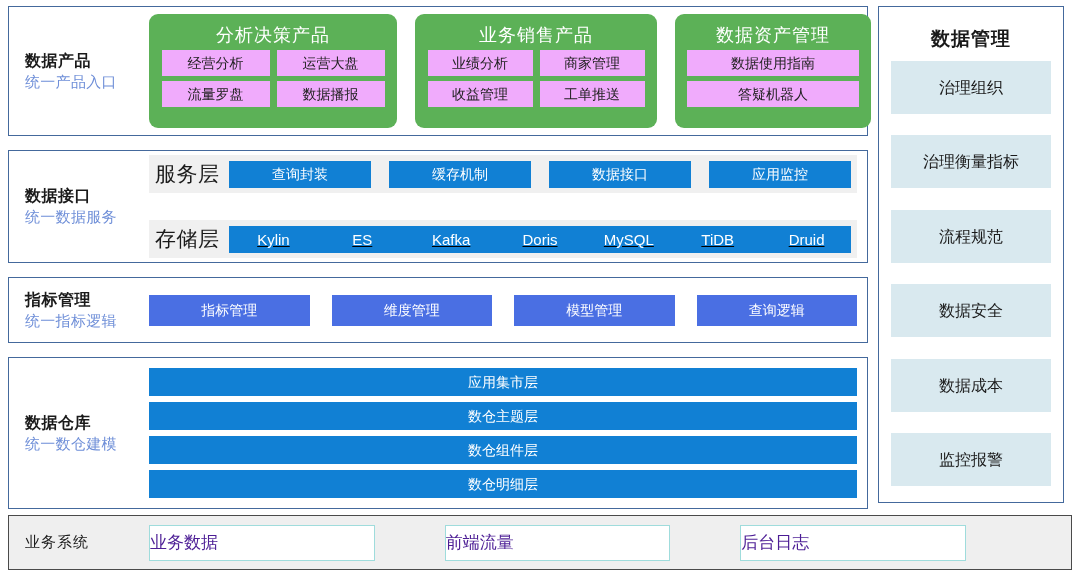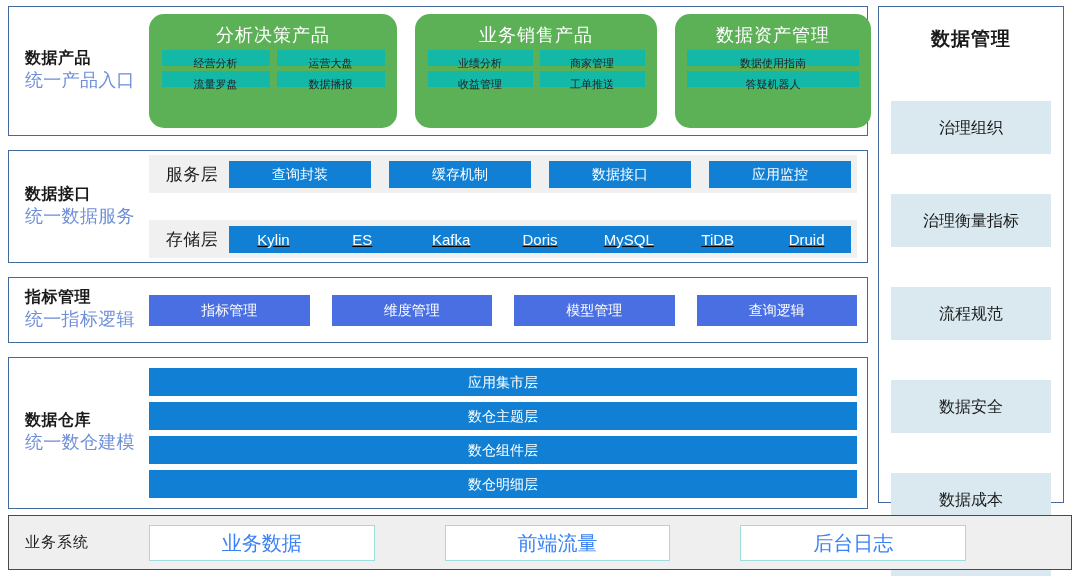--- a/index.html
+++ b/index.html
@@ -40,40 +40,40 @@
     padding-left: 6px;
   }
   .panel-label .lbl-main {
     font-size: 16px;
     font-weight: bold;
     color: #1a1a1a;
     line-height: 1.25;
     letter-spacing: 0.5px;
   }
   .panel-label .lbl-sub {
-    font-size: 18px;
+    font-size: 15px;
     color: #6f8fd8;
     line-height: 1.4;
     letter-spacing: 0.3px;
   }
   .panel-label.single .lbl-main { font-size: 15px; font-weight: normal; }
 
   .panel-body { flex: 1 1 auto; }
 
   
   .p-products { height: 130px; }
   .products-row {
     display: flex;
     gap: 18px;
     align-items: stretch;
     height: 114px;
   }
   .green-card {
     background: #5cb157;
-    border-radius: 15px;
+    border-radius: 9px;
     padding: 6px 12px 10px 12px;
     display: flex;
     flex-direction: column;
     align-items: center;
   }
   .green-card.gc-1 { flex: 0 0 248px; }
   .green-card.gc-2 { flex: 0 0 242px; }
   .green-card.gc-3 { flex: 0 0 196px; }
   .green-card-title {
     color: #ffffff;
@@ -85,44 +85,44 @@
   .chip-grid {
     display: flex;
     flex-wrap: wrap;
     gap: 5px 7px;
     justify-content: center;
     width: 100%;
   }
   .chip-grid.two-col .chip { width: calc(50% - 4px); }
   .chip-grid.one-col .chip { width: 100%; }
   .chip {
-    background: #14b8a6;
+    background: #f0abfc;
     color: #222222;
-    font-size: 11px;
+    font-size: 14px;
     line-height: 26px;
-    height: 16px;
+    height: 26px;
     text-align: center;
     white-space: nowrap;
   }
 
   
   .p-interface { height: 113px; }
   .strip {
     background: #f0f0f0;
     display: flex;
     align-items: center;
     height: 38px;
     padding: 0 6px;
   }
   .strip + .strip { margin-top: 27px; }
   .strip-label {
     flex: 0 0 74px;
-    font-size: 17px;
+    font-size: 21px;
     color: #1a1a1a;
-    text-align: center;
+    text-align: left;
     letter-spacing: 0.5px;
   }
   .blue-btn {
     background: #1180d4;
     color: #ffffff;
     font-size: 14px;
     height: 27px;
     line-height: 27px;
     text-align: center;
     white-space: nowrap;
@@ -171,25 +171,25 @@
     align-items: center;
     padding: 0 10px;
   }
   .bottom-bar .panel-label { flex: 0 0 130px; width: 130px; }
   .bottom-bar .lbl-main { font-size: 19px; font-weight: normal; letter-spacing: 1px; }
   .bottom-row { display: flex; gap: 70px; flex: 1 1 auto; padding-right: 95px; }
   .teal-box {
     flex: 1 1 0;
     background: #ffffff;
     border: 1.2px solid #9fdcdc;
-    color: #3b82f6;
-    font-size: 20px;
+    color: #4c1d95;
+    font-size: 17px;
     height: 36px;
     line-height: 34px;
-    text-align: center;
+    text-align: left;
     white-space: nowrap;
   }
 
   
   .sidebar {
     width: 186px;
     flex: 0 0 186px;
     border: 1.5px solid #44699c;
     background: #ffffff;
     height: 497px;
@@ -214,21 +214,20 @@
     padding-bottom: 6px;
   }
   .sidebar-item {
     background: #d9e9ef;
     color: #1a1a1a;
     font-size: 16px;
     height: 53px;
     line-height: 53px;
     text-align: center;
     white-space: nowrap;
-    margin-top: 40px;
   }
 </style>
 </head>
 <body>
 
 <div id="root">
 
   <div class="left-col">
 
     <div class="panel p-products">

